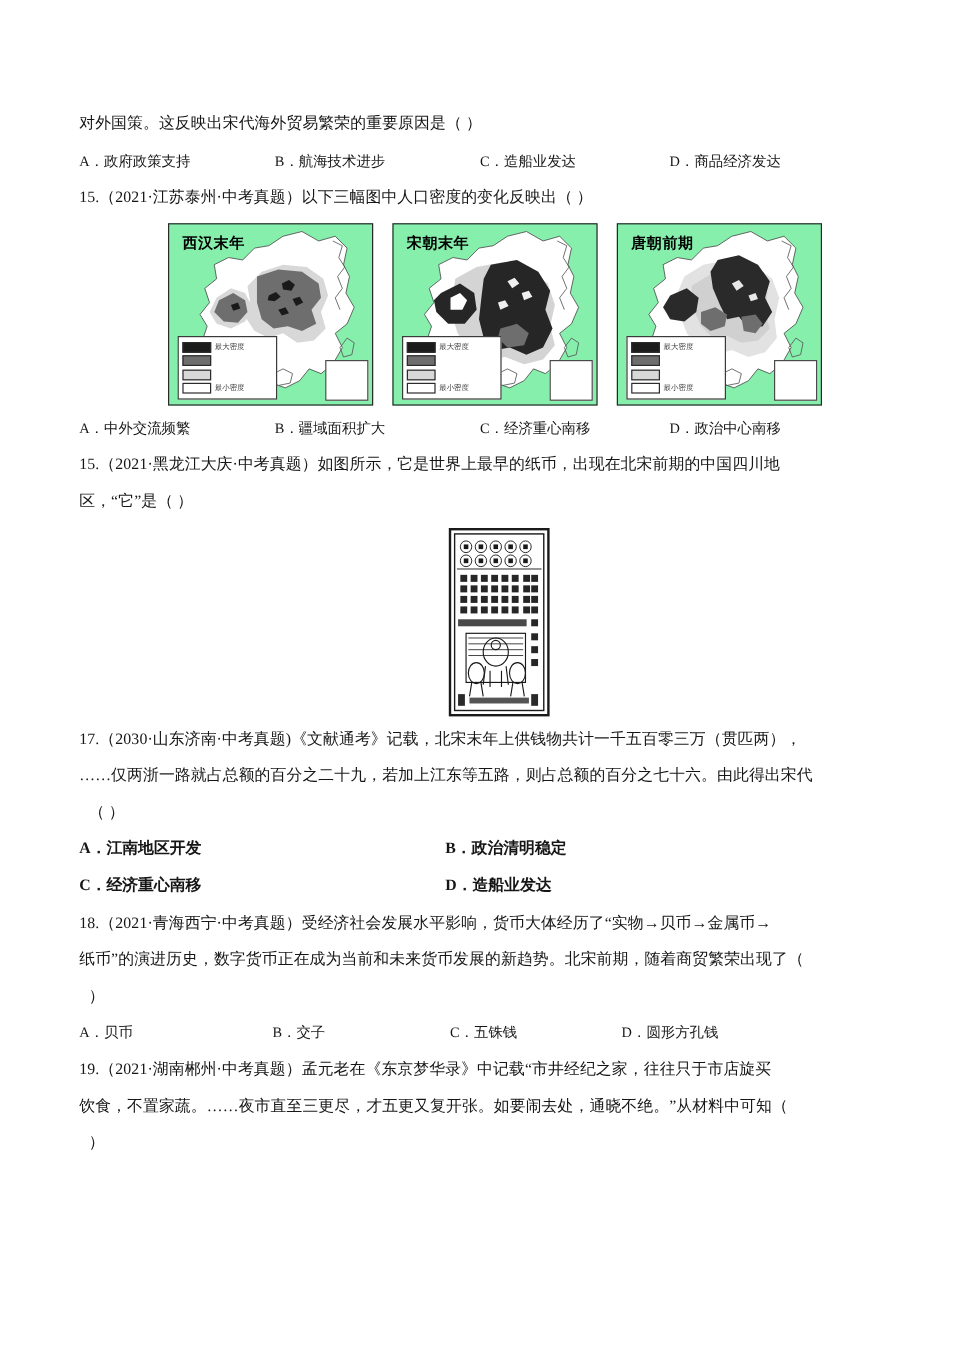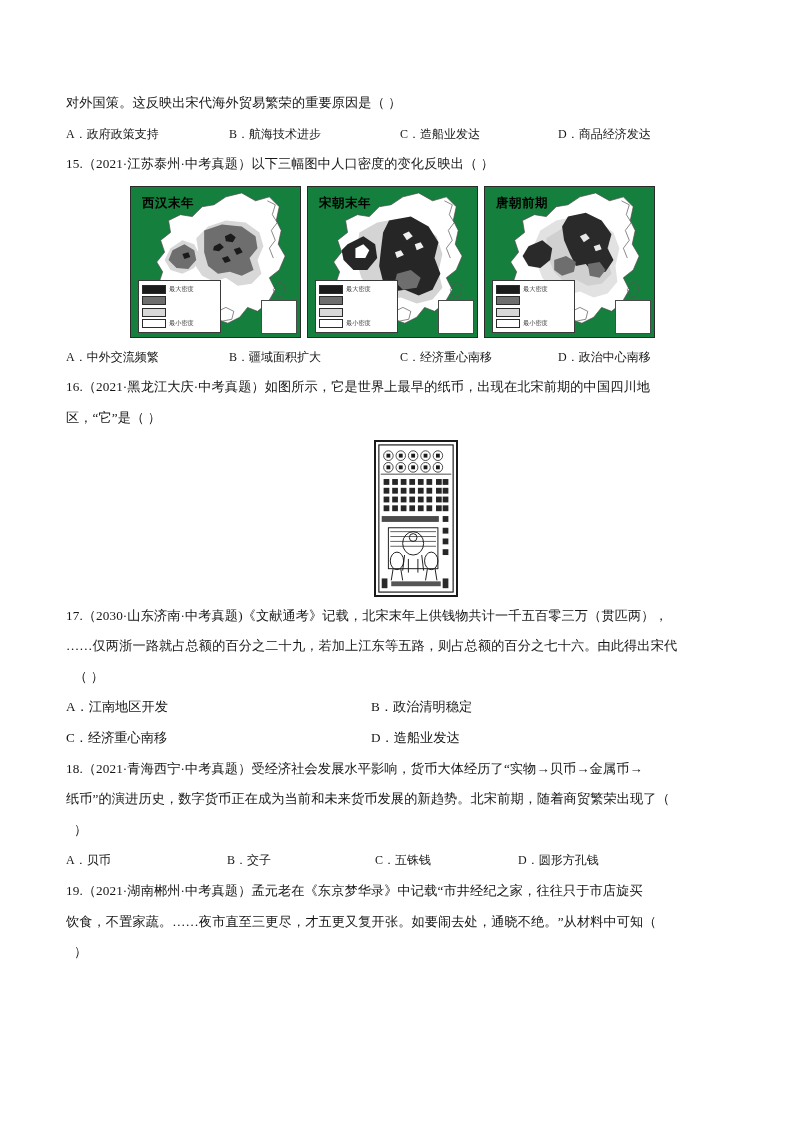--- a/index.html
+++ b/index.html
@@ -37,39 +37,41 @@
     color: #161616;
   }
   .opt {
     display: inline-block;
   }
   .two-col {
     display: flex;
     font-size: 13.2px;
     line-height: 30.6px;
     color: #161616;
+    font-weight: bold;
   }
   .two-col .c1 { width: 305px; flex: 0 0 305px; }
   .two-col .c2 { flex: 1 1 auto; }
 
   
   .maps {
     display: flex;
     justify-content: flex-start;
     gap: 6px;
     margin: 6px 0 4px 64px;
   }
   .map-fig {
     position: relative;
     width: 171px;
     height: 152px;
     border: 1px solid #2a2a2a;
-    background: #15803d;
+    background: #86efac;
     overflow: hidden;
     box-sizing: border-box;
+    margin-left: 10px;
   }
   .map-title {
     position: absolute;
     left: 11px;
     top: 8px;
     font-size: 12.5px;
     font-weight: bold;
     font-family: "DejaVu Serif", "Liberation Serif", serif;
     letter-spacing: 0.5px;
     z-index: 6;
@@ -273,21 +275,21 @@
 
   </div>
 
   <div class="opt-row">
     <span class="opt" style="width:160px">A．中外交流频繁</span>
     <span class="opt" style="width:168px">B．疆域面积扩大</span>
     <span class="opt" style="width:155px">C．经济重心南移</span>
     <span class="opt">D．政治中心南移</span>
   </div>
 
-  <div class="line">16.（2021·黑龙江大庆·中考真题）如图所示，它是世界上最早的纸币，出现在北宋前期的中国四川地</div>
+  <div class="line">15.（2021·黑龙江大庆·中考真题）如图所示，它是世界上最早的纸币，出现在北宋前期的中国四川地</div>
   <div class="line">区，“它”是（      ）</div>
 
   <div class="note-wrap">
     <div class="note">
       <svg class="note-svg" viewBox="0 0 84 157" preserveAspectRatio="none">
         <rect x="3" y="3" width="78" height="151" fill="#ffffff" stroke="#1a1a1a" stroke-width="1.2"></rect>
         <g stroke="#1a1a1a" stroke-width="0.8" fill="none">
           <circle cx="13" cy="14" r="5"></circle>
             <circle cx="26" cy="14" r="5"></circle>
             <circle cx="39" cy="14" r="5"></circle>

